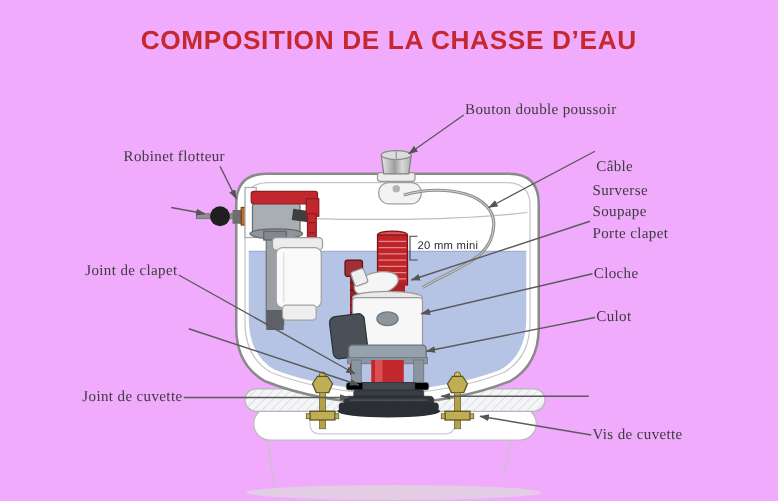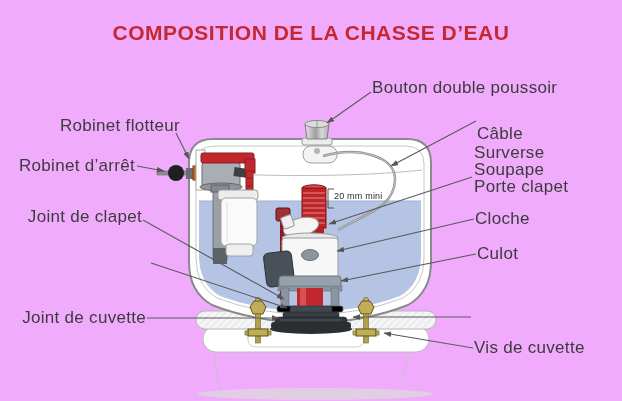--- a/index.html
+++ b/index.html
@@ -7,22 +7,22 @@
     position:relative; width:622px; height:401px; background:#f0abfc;
     font-family:"Liberation Sans", sans-serif; overflow:hidden;
   }
   #artwork { position:absolute; left:0; top:0; }
   .title {
     position:absolute; top:21px; left:0; width:622px; text-align:center;
     font-size:21px; font-weight:bold; letter-spacing:0.5px; color:#c5282e;
     white-space:nowrap;
   }
   .lbl {
-    position:absolute; font-size:17px; color:#3c3c3c; letter-spacing:0.3px;
-    white-space:nowrap; line-height:15px;
+    position:absolute; font-size:12px; color:#3c3c3c; letter-spacing:0.3px;
+    white-space:nowrap; line-height:15px;font-family:Liberation Serif, serif;
   }
   .lbl.left-side { text-align:right; }
   .annot {
     position:absolute; font-size:9px; color:#2b2b2b; letter-spacing:0.2px;
     white-space:nowrap;
   }
   
   #lbl-robinet-flotteur { right:442px; top:118px; }
   #lbl-robinet-arret    { right:487px; top:158px; }
   #lbl-joint-de-clapet  { right:480px; top:209px; }
@@ -188,21 +188,20 @@
       <path d="M474,219 L337,251" marker-end="url(#arr)"></path>
       <path d="M476,254 L341,281" marker-end="url(#arr)"></path>
       <path d="M471,317 L353,317" marker-end="url(#arr)"></path>
       <path d="M473,348 L384,333" marker-end="url(#arr)"></path>
     </g>
   </svg>
 
   <div class="title">COMPOSITION DE LA CHASSE D’EAU</div>
 
   <div class="lbl left-side" id="lbl-robinet-flotteur">Robinet flotteur</div>
-  <div class="lbl left-side" id="lbl-robinet-arret">Robinet d’arrêt</div>
   <div class="lbl left-side" id="lbl-joint-de-clapet">Joint de clapet</div>
   <div class="lbl left-side" id="lbl-joint-de-cuvette">Joint de cuvette</div>
 
   <div class="lbl" id="lbl-bouton">Bouton double poussoir</div>
   <div class="lbl" id="lbl-cable">Câble</div>
   <div class="lbl" id="lbl-surverse">Surverse</div>
   <div class="lbl" id="lbl-soupape">Soupape</div>
   <div class="lbl" id="lbl-porte-clapet">Porte clapet</div>
   <div class="lbl" id="lbl-cloche">Cloche</div>
   <div class="lbl" id="lbl-culot">Culot</div>

